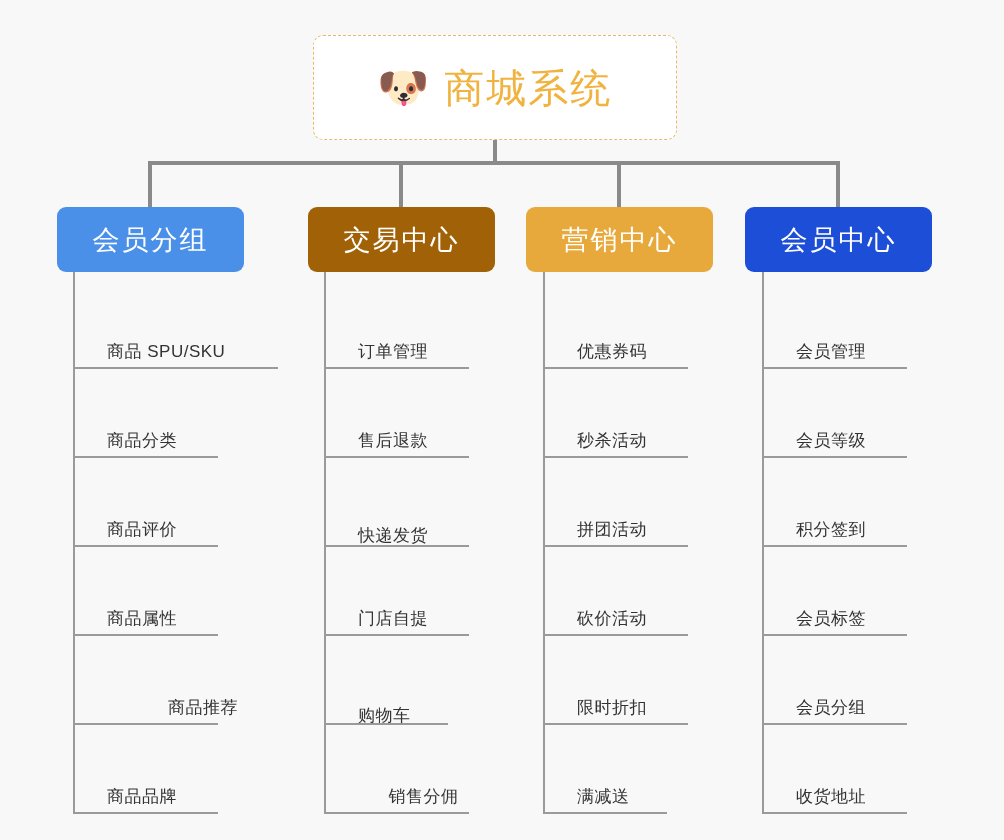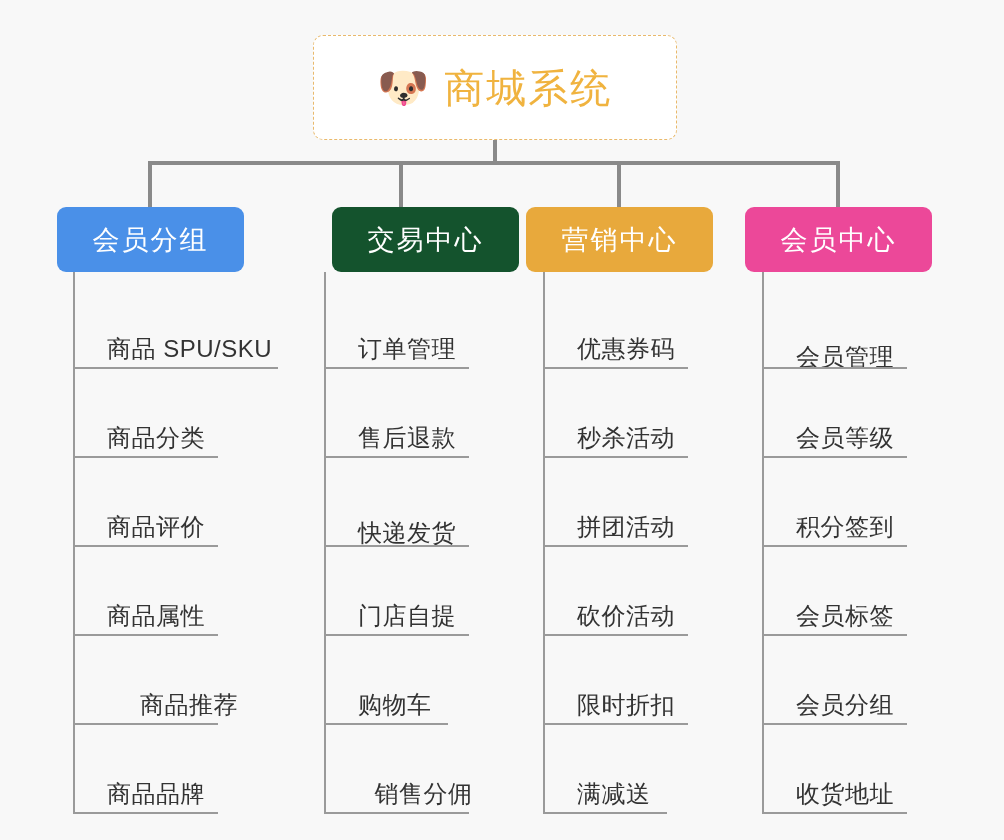--- a/index.html
+++ b/index.html
@@ -105,21 +105,21 @@
     position: absolute;
     left: 0;
     height: 89px;
     box-sizing: border-box;
     display: flex;
     align-items: flex-end;
     padding-left: 34px;
     padding-bottom: 0px;
   }
   .leaf-label {
-    font-size: 24px;
+    font-size: 17px;
     color: #333333;
     line-height: 1.1;
     white-space: nowrap;
     padding-bottom: 7px;
     letter-spacing: 0.5px;
   }
   .leaf-underline {
     position: absolute;
     left: 0;
     height: 2px;
@@ -170,42 +170,42 @@
         <div class="leaf-underline" style="top: 362px; width: 145px;"></div>
         <div class="leaf-item" style="top: 364px; width: 165px; justify-content: flex-end;">
           <span class="leaf-label">商品推荐</span>
         </div>
         <div class="leaf-underline" style="top: 451px; width: 145px;"></div>
         <div class="leaf-item" style="top: 453px; width: 165px;">
           <span class="leaf-label">商品品牌</span>
         </div>
         <div class="leaf-underline" style="top: 540px; width: 145px;"></div>
       </div>
-      <div class="cat-box" style="left: 308px; background: #14532d; margin-left: 24px;">
+      <div class="cat-box" style="left: 308px; background: #a16207;">
         <span>交易中心</span>
       </div>
       <div class="leaf-col" style="left: 324px;">
         <div class="spine" style="height: 542px;"></div>
         <div class="leaf-item" style="top: 8px; width: 165px;">
           <span class="leaf-label">订单管理</span>
         </div>
         <div class="leaf-underline" style="top: 95px; width: 145px;"></div>
         <div class="leaf-item" style="top: 97px; width: 165px;">
           <span class="leaf-label">售后退款</span>
         </div>
         <div class="leaf-underline" style="top: 184px; width: 145px;"></div>
         <div class="leaf-item" style="top: 192px; width: 165px;">
           <span class="leaf-label">快递发货</span>
         </div>
         <div class="leaf-underline" style="top: 273px; width: 145px;"></div>
         <div class="leaf-item" style="top: 275px; width: 165px;">
           <span class="leaf-label">门店自提</span>
         </div>
         <div class="leaf-underline" style="top: 362px; width: 145px;"></div>
-        <div class="leaf-item" style="top: 364px; width: 144px;">
+        <div class="leaf-item" style="top: 372px; width: 144px;">
           <span class="leaf-label">购物车</span>
         </div>
         <div class="leaf-underline" style="top: 451px; width: 124px;"></div>
         <div class="leaf-item" style="top: 453px; width: 165px; justify-content: center;">
           <span class="leaf-label">销售分佣</span>
         </div>
         <div class="leaf-underline" style="top: 540px; width: 145px;"></div>
       </div>
       <div class="cat-box" style="left: 526px; background: rgb(232, 169, 60);">
         <span>营销中心</span>
@@ -230,26 +230,26 @@
         <div class="leaf-underline" style="top: 362px; width: 145px;"></div>
         <div class="leaf-item" style="top: 364px; width: 165px; text-align: center;">
           <span class="leaf-label">限时折扣</span>
         </div>
         <div class="leaf-underline" style="top: 451px; width: 145px;"></div>
         <div class="leaf-item" style="top: 453px; width: 144px;">
           <span class="leaf-label">满减送</span>
         </div>
         <div class="leaf-underline" style="top: 540px; width: 124px;"></div>
       </div>
-      <div class="cat-box" style="left: 745px; background: #ec4899;">
+      <div class="cat-box" style="left: 745px; background: #1d4ed8;">
         <span>会员中心</span>
       </div>
       <div class="leaf-col" style="left: 762px;">
         <div class="spine" style="height: 542px;"></div>
-        <div class="leaf-item" style="top: 16px; width: 165px;">
+        <div class="leaf-item" style="top: 8px; width: 165px;">
           <span class="leaf-label">会员管理</span>
         </div>
         <div class="leaf-underline" style="top: 95px; width: 145px;"></div>
         <div class="leaf-item" style="top: 97px; width: 165px;">
           <span class="leaf-label">会员等级</span>
         </div>
         <div class="leaf-underline" style="top: 184px; width: 145px;"></div>
         <div class="leaf-item" style="top: 186px; width: 165px;">
           <span class="leaf-label">积分签到</span>
         </div>

